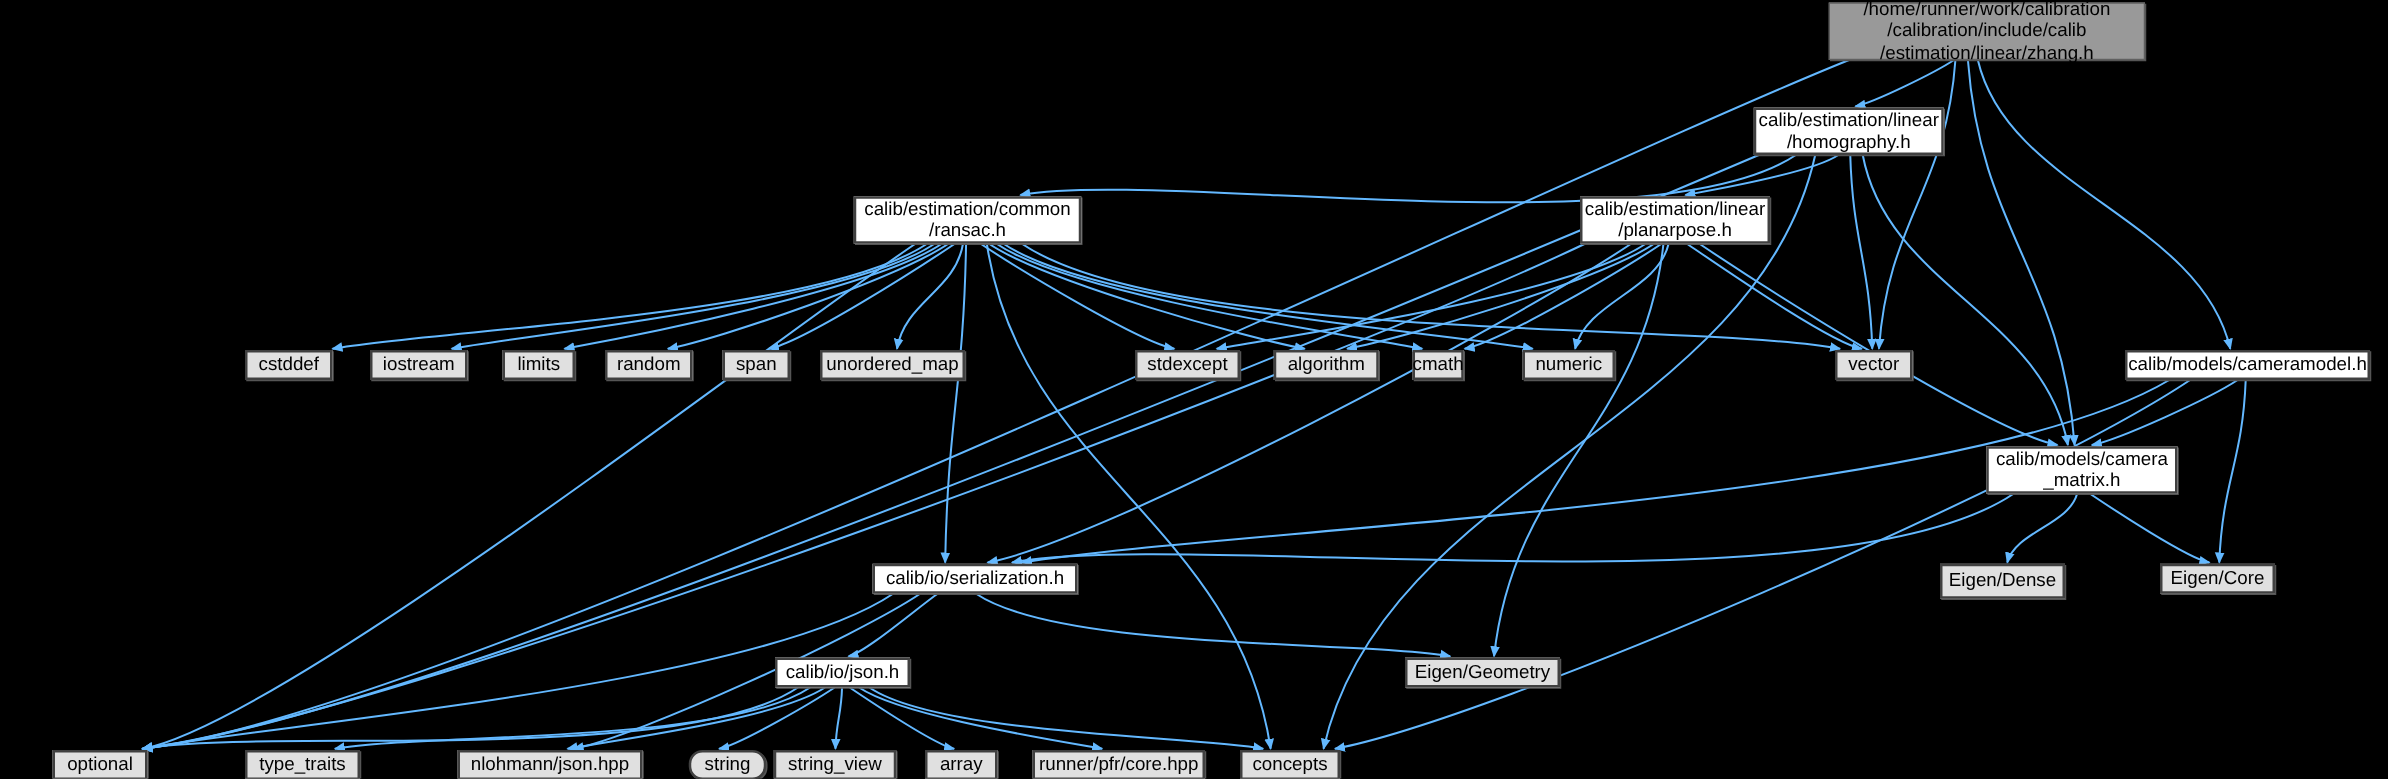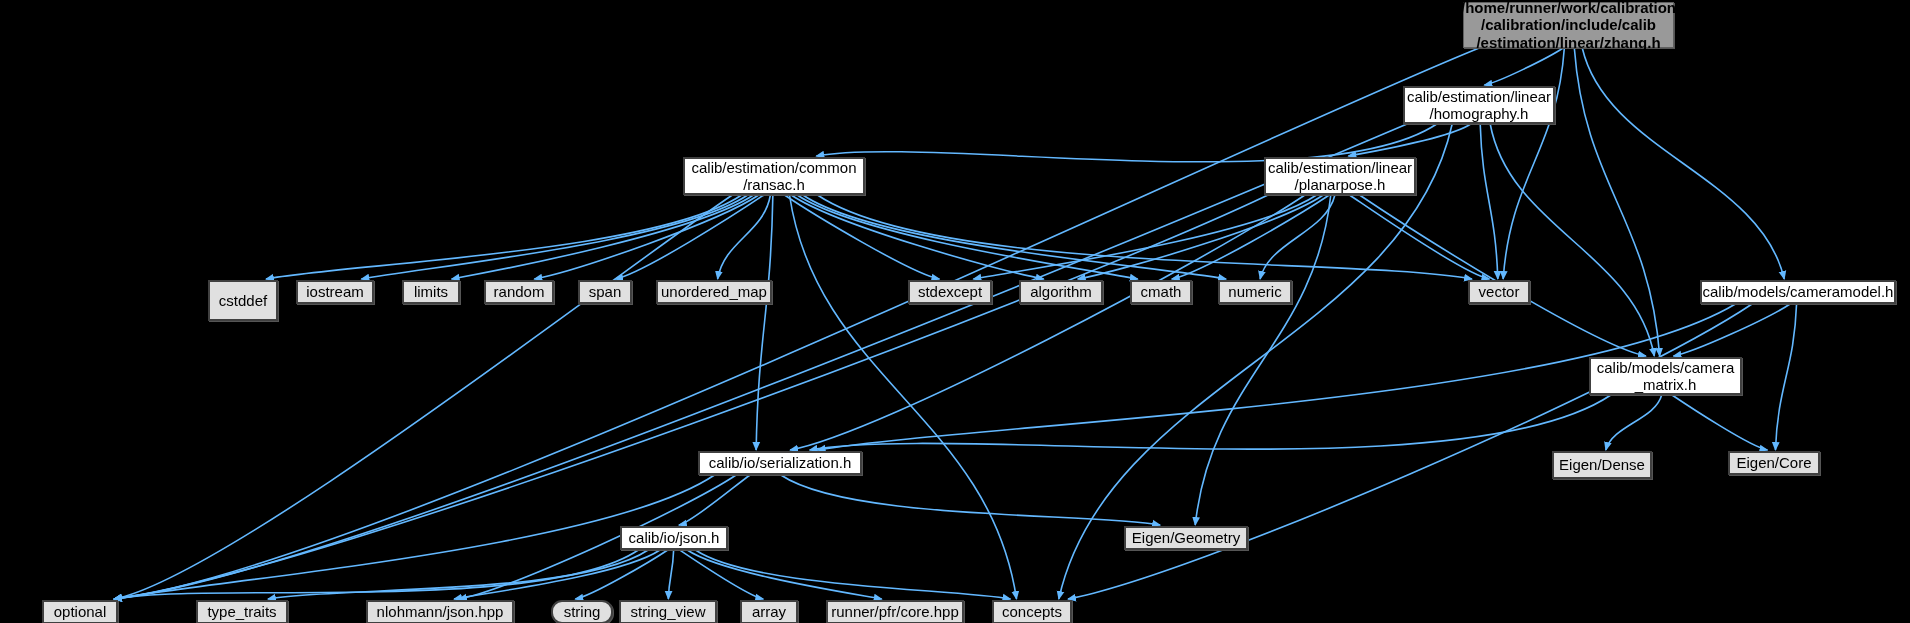--- a/index.html
+++ b/index.html
@@ -74,38 +74,38 @@
         <path d="M659.96,550 C622.8944,574.91632 491.10560000000004,592.20464 454.04,599" marker-end="url(#ah)"></path>
         <path d="M667.7,550 C651.068,561.1804 591.932,595.9508 575.3,599" marker-end="url(#ah)"></path>
         <path d="M673.64,550 C673.0064,572.05 668.9936,576.95 668.36,599" marker-end="url(#ah)"></path>
         <path d="M679.7,550 C694.748,560.1156 748.252,596.2412 763.3,599" marker-end="url(#ah)"></path>
         <path d="M687.26,550 C722.2664,573.53208 846.7336,592.58216 881.74,599" marker-end="url(#ah)"></path>
         <path d="M695.48,550 C752.1872,588.11984 953.8127999999999,588.60368 1010.52,599" marker-end="url(#ah)"></path>
         <path d="M638.36,550 C543.9752,613.44756 208.38480000000004,581.69612 114,599" marker-end="url(#ah)"></path>
       </g>
   </svg>
   <div id="node-layer">
-      <div class="node root" style="left: 1463px; top: 2px; width: 211px; height: 46px; font-weight: bold;"><span>/home/runner/work/calibration
+      <div class="node root" style="left: 1463px; top: 2px; width: 253px; height: 46px;"><span>/home/runner/work/calibration
 /calibration/include/calib
 /estimation/linear/zhang.h</span></div>
       <div class="node file" style="left: 1403px; top: 86px; width: 152px; height: 38px;"><span>calib/estimation/linear
 /homography.h</span></div>
       <div class="node file" style="left: 683px; top: 157px; width: 182px; height: 38px;"><span>calib/estimation/common
 /ransac.h</span></div>
       <div class="node file" style="left: 1264px; top: 157px; width: 152px; height: 38px;"><span>calib/estimation/linear
 /planarpose.h</span></div>
-      <div class="node system" style="left: 208px; top: 280px; width: 70px; height: 41px;"><span>cstddef</span></div>
+      <div class="node system" style="left: 196px; top: 280px; width: 70px; height: 24px;"><span>cstddef</span></div>
       <div class="node system" style="left: 296px; top: 280px; width: 78px; height: 24px;"><span>iostream</span></div>
       <div class="node system" style="left: 402px; top: 280px; width: 58px; height: 24px; justify-content: center;"><span>limits</span></div>
       <div class="node system" style="left: 484px; top: 280px; width: 70px; height: 24px;"><span>random</span></div>
       <div class="node system" style="left: 578px; top: 280px; width: 54px; height: 24px;"><span>span</span></div>
       <div class="node system" style="left: 656px; top: 280px; width: 116px; height: 24px;"><span>unordered_map</span></div>
       <div class="node system" style="left: 908px; top: 280px; width: 84px; height: 24px;"><span>stdexcept</span></div>
       <div class="node system" style="left: 1019px; top: 280px; width: 84px; height: 24px;"><span>algorithm</span></div>
-      <div class="node system" style="left: 1130px; top: 280px; width: 62px; height: 24px; align-items: center;"><span>cmath</span></div>
+      <div class="node system" style="left: 1130px; top: 280px; width: 41px; height: 24px; align-items: center;"><span>cmath</span></div>
       <div class="node system" style="left: 1218px; top: 280px; width: 74px; height: 24px;"><span>numeric</span></div>
       <div class="node system" style="left: 1468px; top: 280px; width: 62px; height: 24px;"><span>vector</span></div>
       <div class="node file" style="left: 1700px; top: 280px; width: 196px; height: 24px;"><span>calib/models/cameramodel.h</span></div>
       <div class="node file" style="left: 1589px; top: 357px; width: 153px; height: 38px;"><span>calib/models/camera
 _matrix.h</span></div>
       <div class="node system" style="left: 1552px; top: 451px; width: 100px; height: 28px;"><span>Eigen/Dense</span></div>
       <div class="node system" style="left: 1728px; top: 451px; width: 92px; height: 24px;"><span>Eigen/Core</span></div>
       <div class="node file" style="left: 698px; top: 451px; width: 164px; height: 24px;"><span>calib/io/serialization.h</span></div>
       <div class="node system" style="left: 1124px; top: 526px; width: 124px; height: 24px;"><span>Eigen/Geometry</span></div>
       <div class="node file" style="left: 620px; top: 526px; width: 108px; height: 24px;"><span>calib/io/json.h</span></div>

